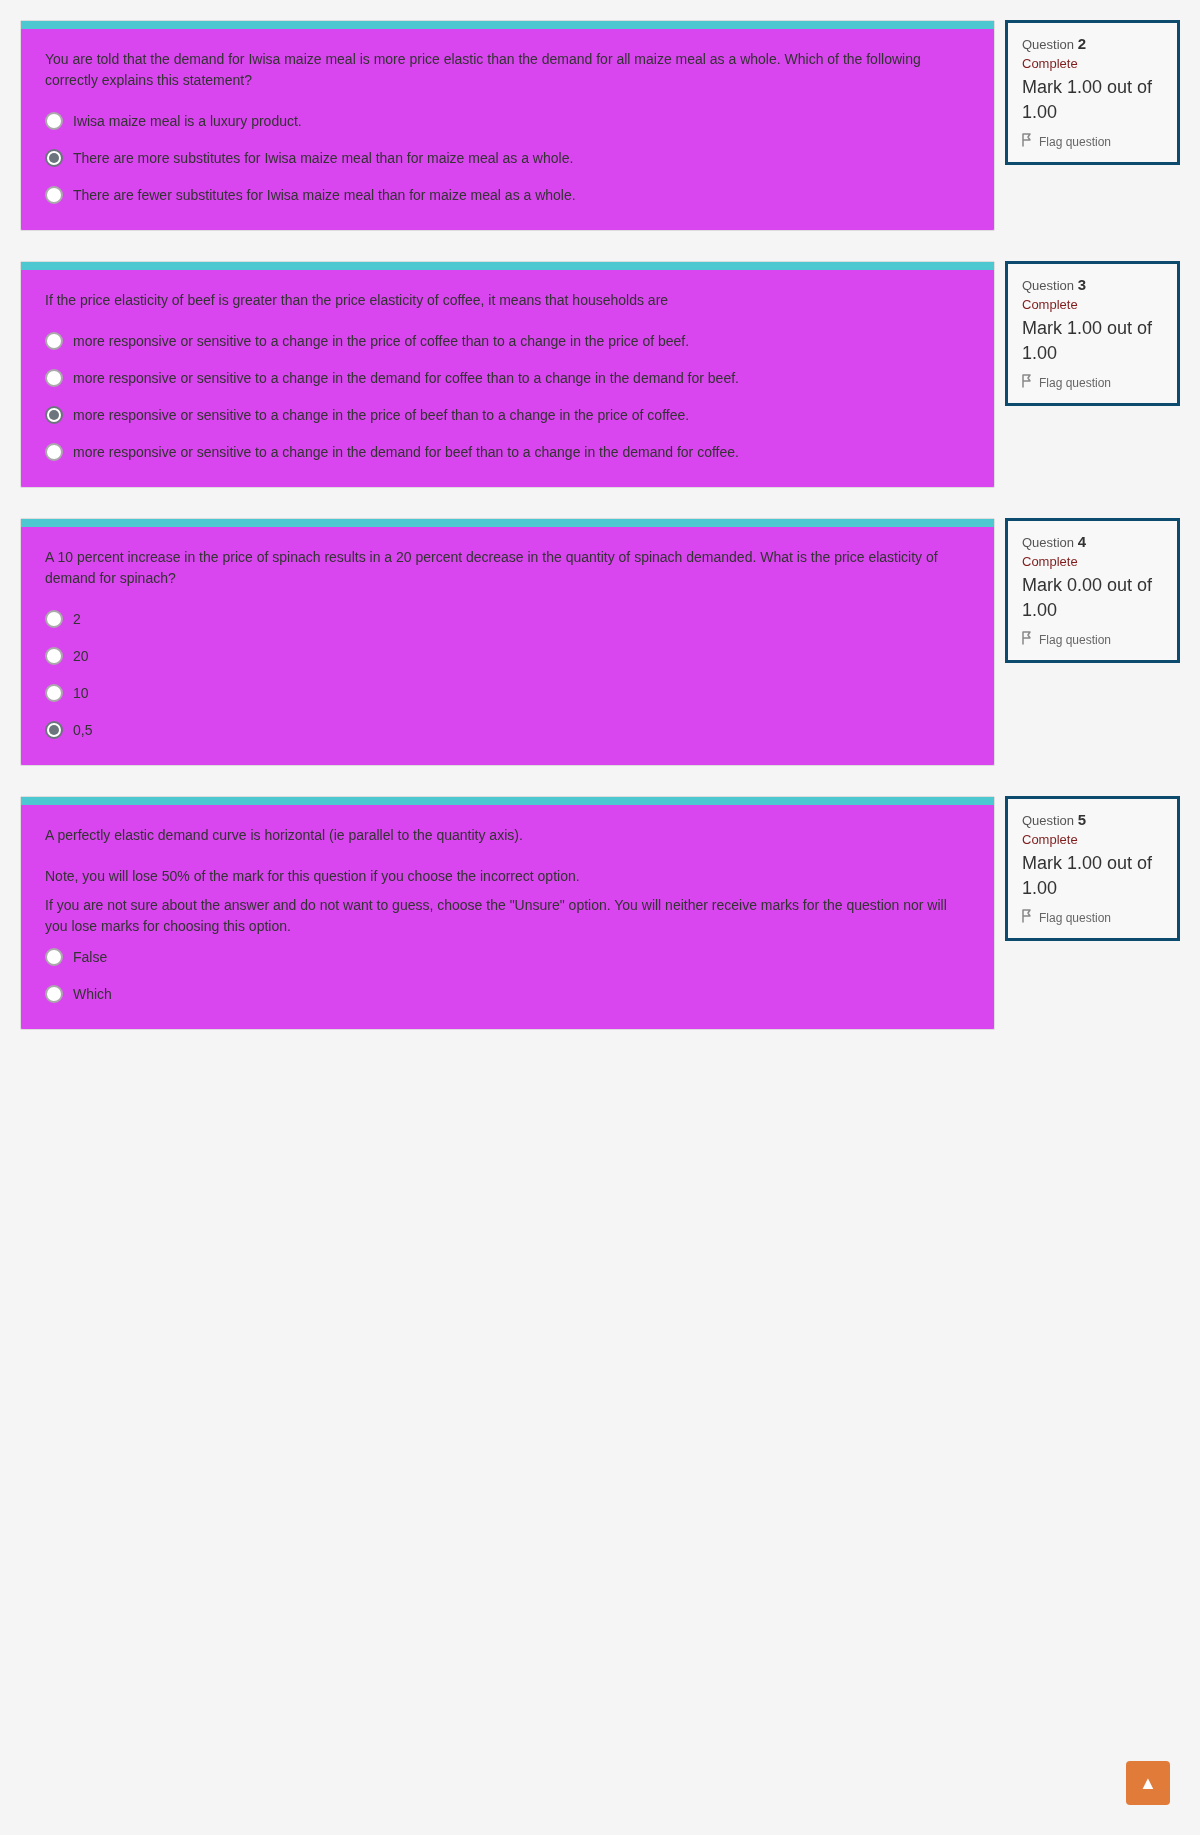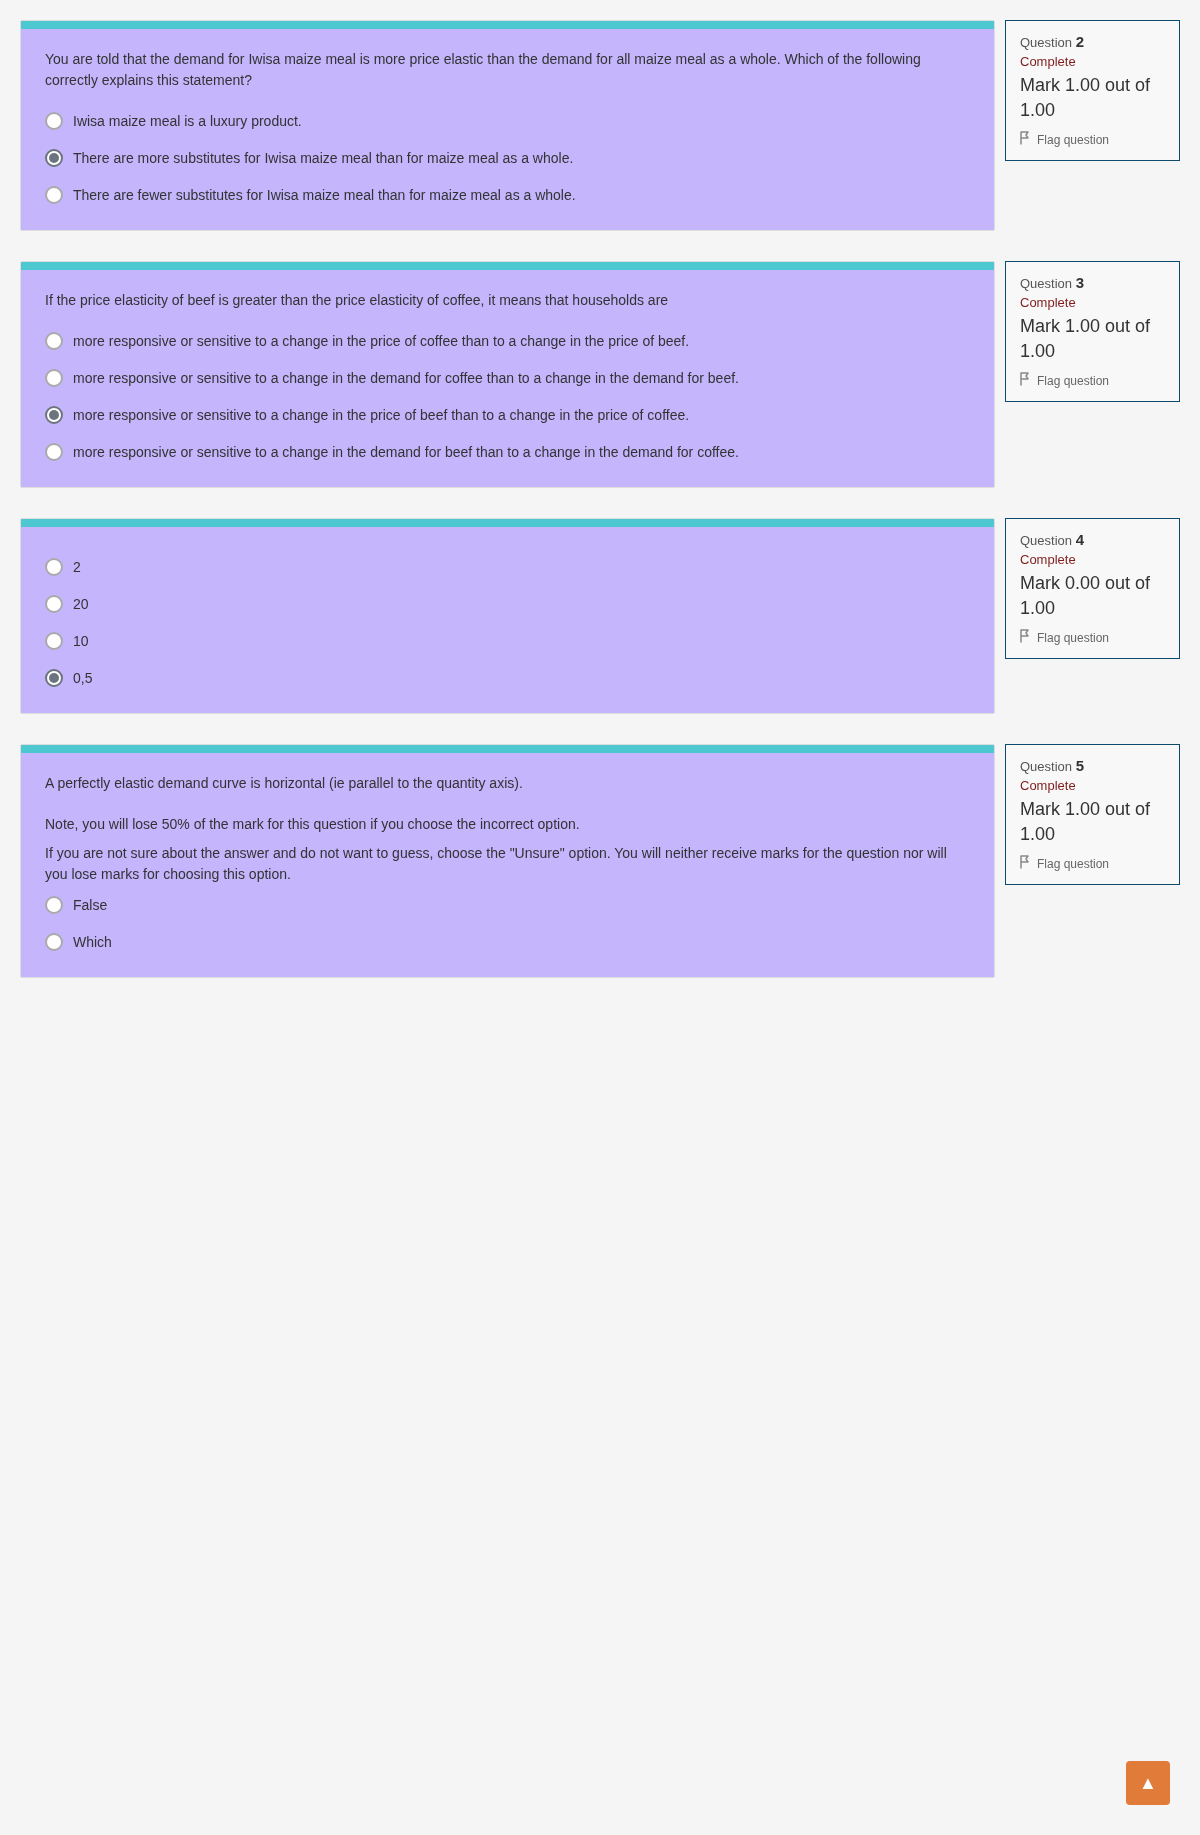--- a/index.html
+++ b/index.html
@@ -17,21 +17,21 @@
       flex-direction: column;
       gap: 30px;
     }
     .question-block {
       display: flex;
       gap: 10px;
       align-items: flex-start;
     }
     .question-main {
       flex: 1;
-      background: #c4b5fd;
+      background: #d946ef;
       border: 1px solid #ddd;
       border-radius: 2px;
       overflow: hidden;
     }
     .question-header {
       background: #4dc8d0;
       height: 8px;
     }
     .question-body {
       padding: 20px 24px 24px;
@@ -82,21 +82,21 @@
     .radio-btn.selected::after {
       content: '';
       width: 10px;
       height: 10px;
       border-radius: 50%;
       background: #6c757d;
     }
     .question-sidebar {
       width: 175px;
       background: #f8f8f8;
-      border: 1px solid #0c4a6e;
+      border: 3px solid #0c4a6e;
       padding: 12px 14px;
       font-size: 13px;
       flex-shrink: 0;
     }
     .sidebar-question-label {
       font-size: 13px;
       color: #555;
       margin-bottom: 4px;
     }
     .sidebar-question-label strong {
@@ -209,20 +209,21 @@
               <path d="M1 1v12M1 1h7l-2 3 2 3H1" stroke="#888" stroke-width="1.5" stroke-linecap="round" stroke-linejoin="round"></path>
             </svg></span>
           <span>Flag question</span>
         </div>
       </div>
     </div>
     <div class="question-block">
       <div class="question-main">
         <div class="question-header" style="background: rgb(77, 200, 208);"></div>
         <div class="question-body">
+          <p class="question-text">A 10 percent increase in the price of spinach results in a 20 percent decrease in the quantity of spinach demanded. What is the price elasticity of demand for spinach?</p>
           <ul class="options-list">
             <li class="option-item">
               <div class="radio-btn"></div>
               <span>2</span>
             </li>
             <li class="option-item">
               <div class="radio-btn"></div>
               <span>20</span>
             </li>
             <li class="option-item">

